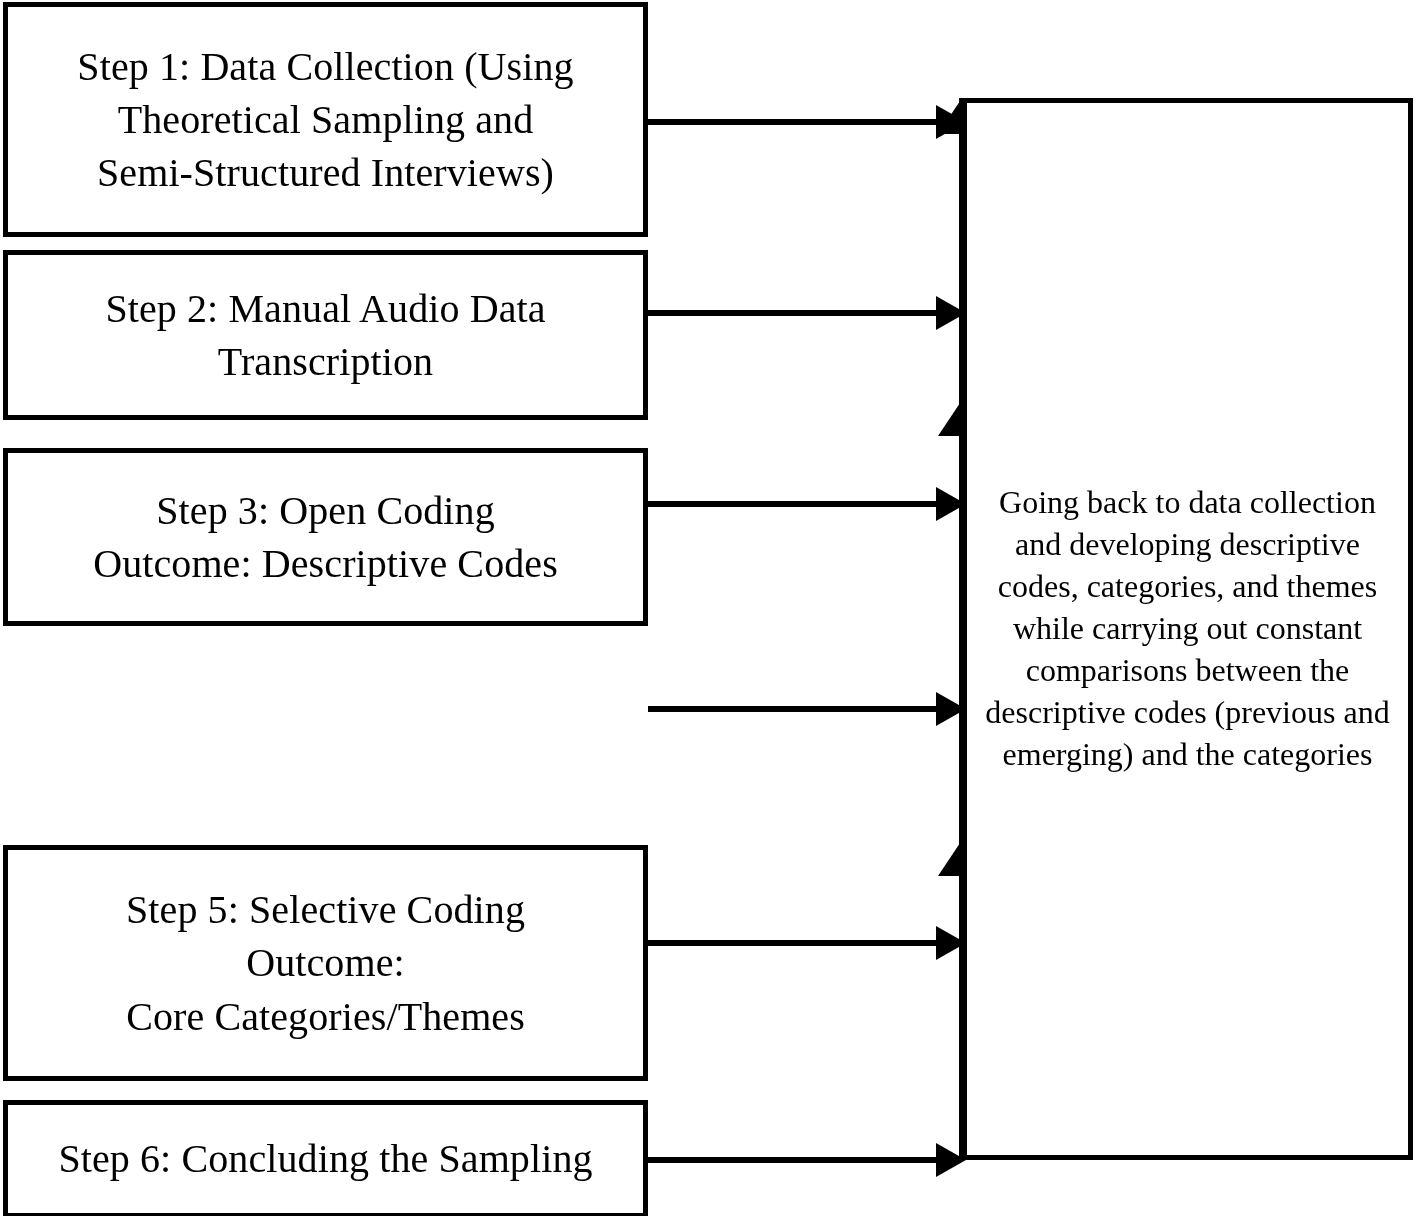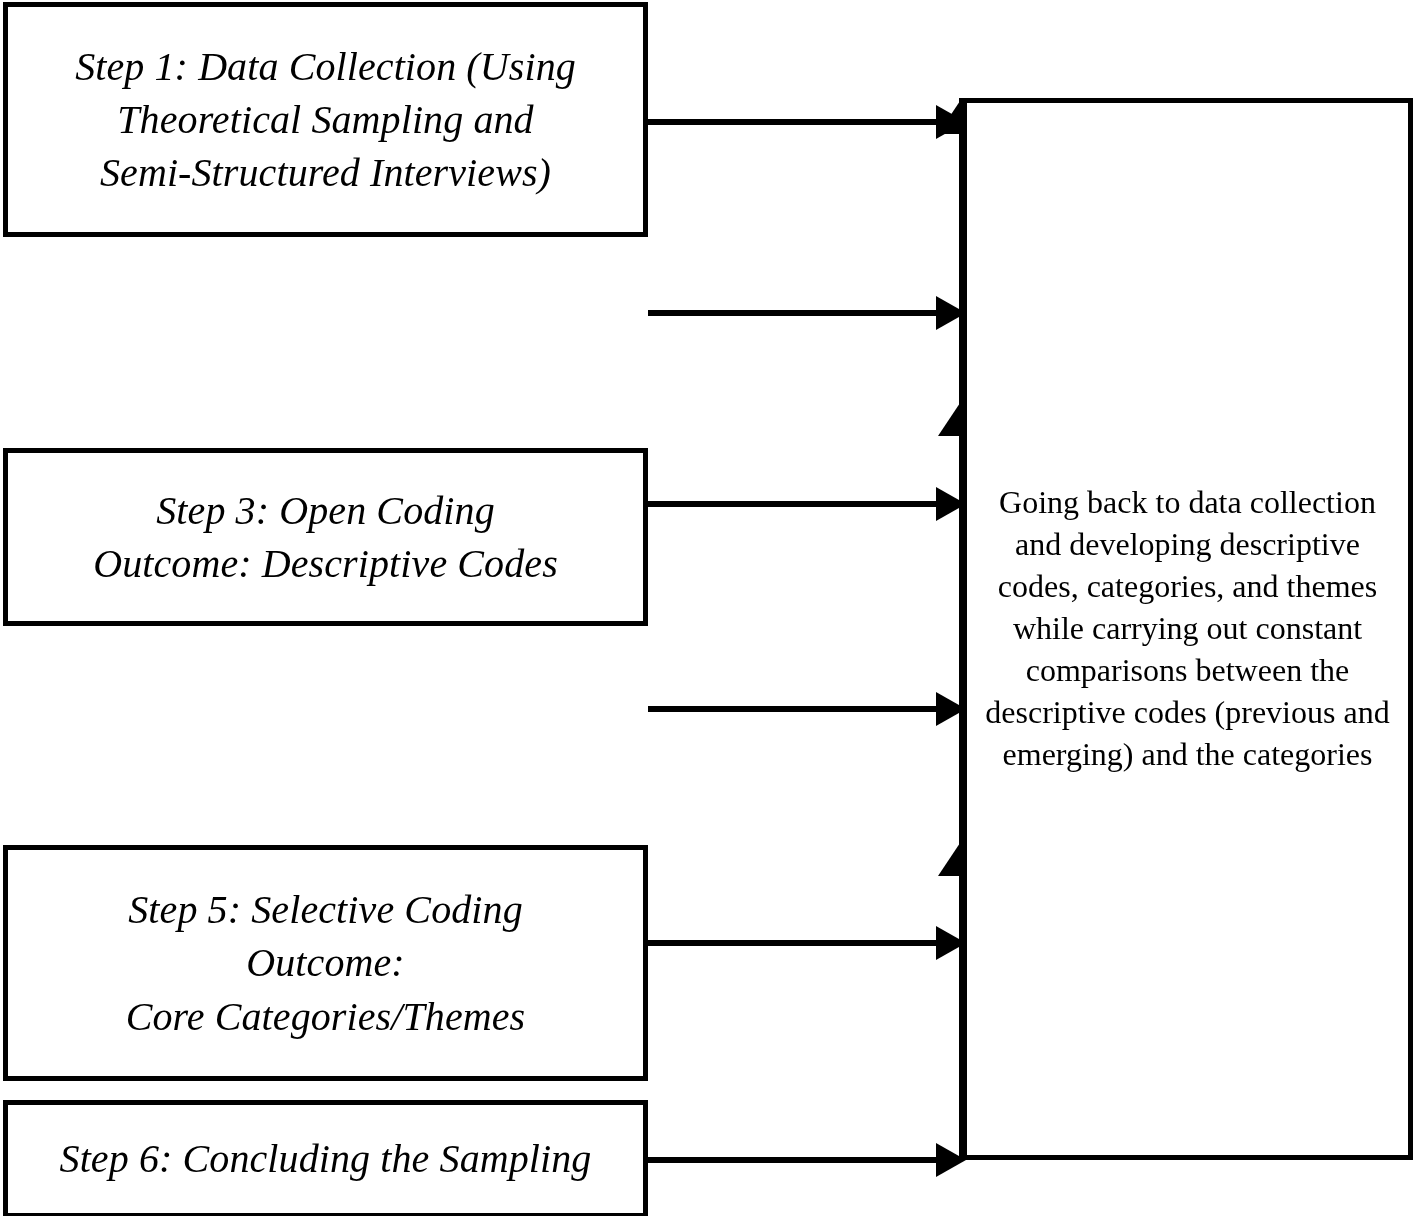--- a/index.html
+++ b/index.html
@@ -23,21 +23,20 @@
   .step-box {
     position: absolute;
     box-sizing: border-box;
     border: 5px solid #000000;
     background: #ffffff;
     display: flex;
     align-items: center;
     justify-content: center;
     text-align: center;
     padding: 4px 14px;
-    font-style: italic;
   }
   .step-box .step-label {
     font-size: 40px;
     line-height: 1.33;
     letter-spacing: 0.1px;
     white-space: pre-line;
   }
   
   #feedback-box {
     position: absolute;
@@ -102,20 +101,24 @@
 <body>
 
 <div id="diagram">
 
   <div class="step-box" style="left:3px; top:2px; width:645px; height:235px;">
     <div class="step-label">Step 1: Data Collection (Using
 Theoretical Sampling and
 Semi-Structured Interviews)</div>
   </div>
 
+  <div class="step-box" style="left:3px; top:250px; width:645px; height:170px;">
+    <div class="step-label">Step 2: Manual Audio Data
+Transcription</div>
+  </div>
 
   <div class="step-box" style="left:3px; top:448px; width:645px; height:178px;">
     <div class="step-label">Step 3: Open Coding
 Outcome: Descriptive Codes</div>
   </div>
 
 
   <div class="step-box" style="left:3px; top:845px; width:645px; height:236px;align-items:center;">
     <div class="step-label">Step 5: Selective Coding
 Outcome:

